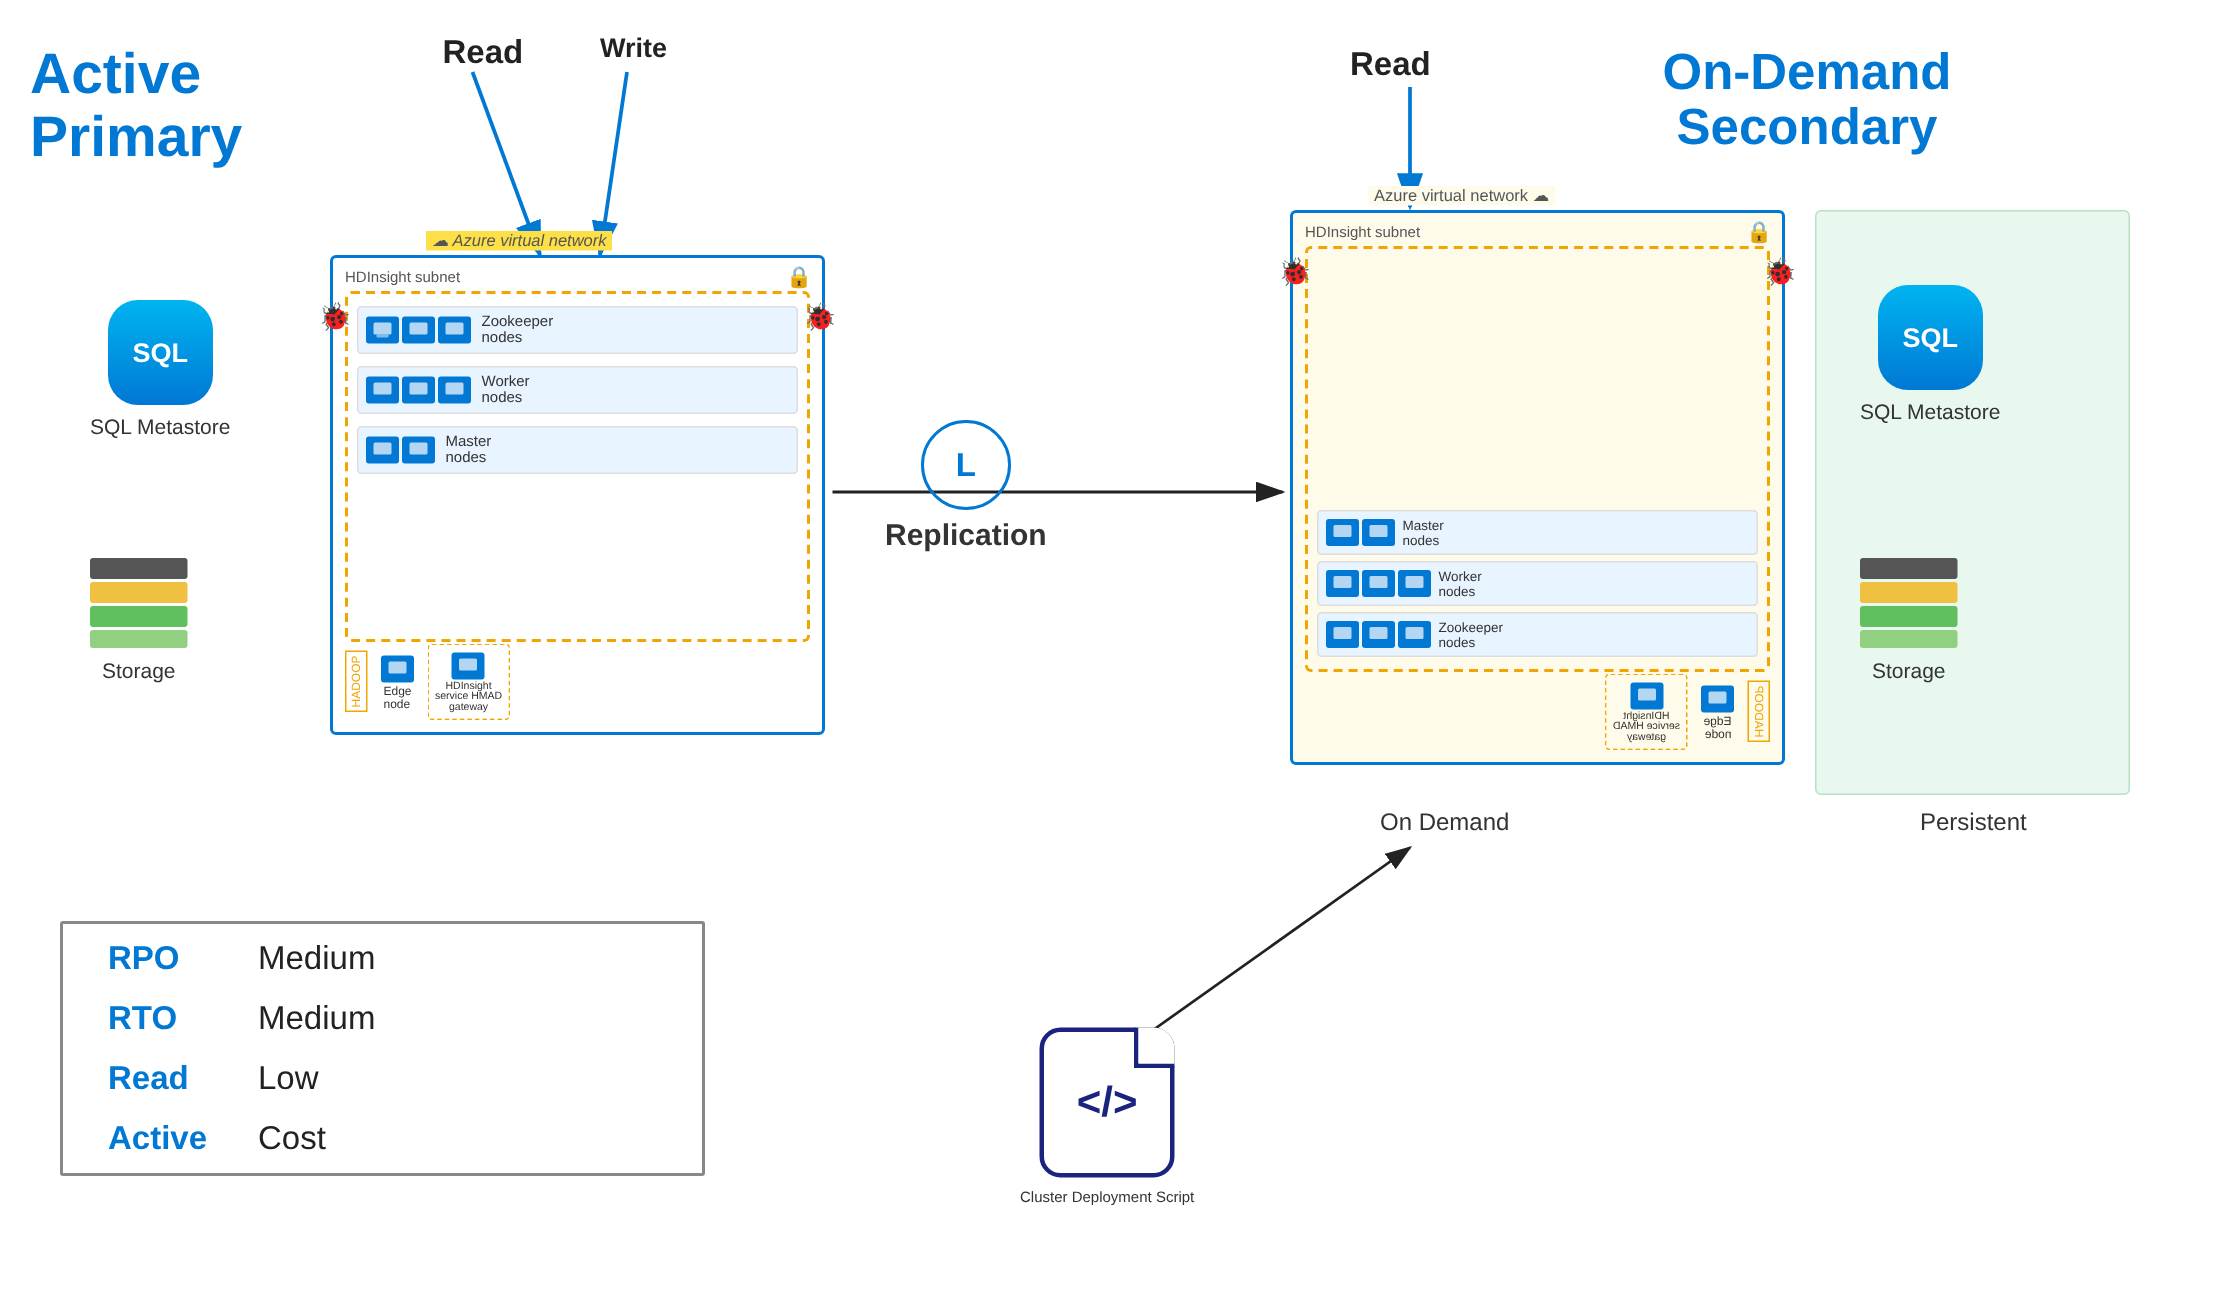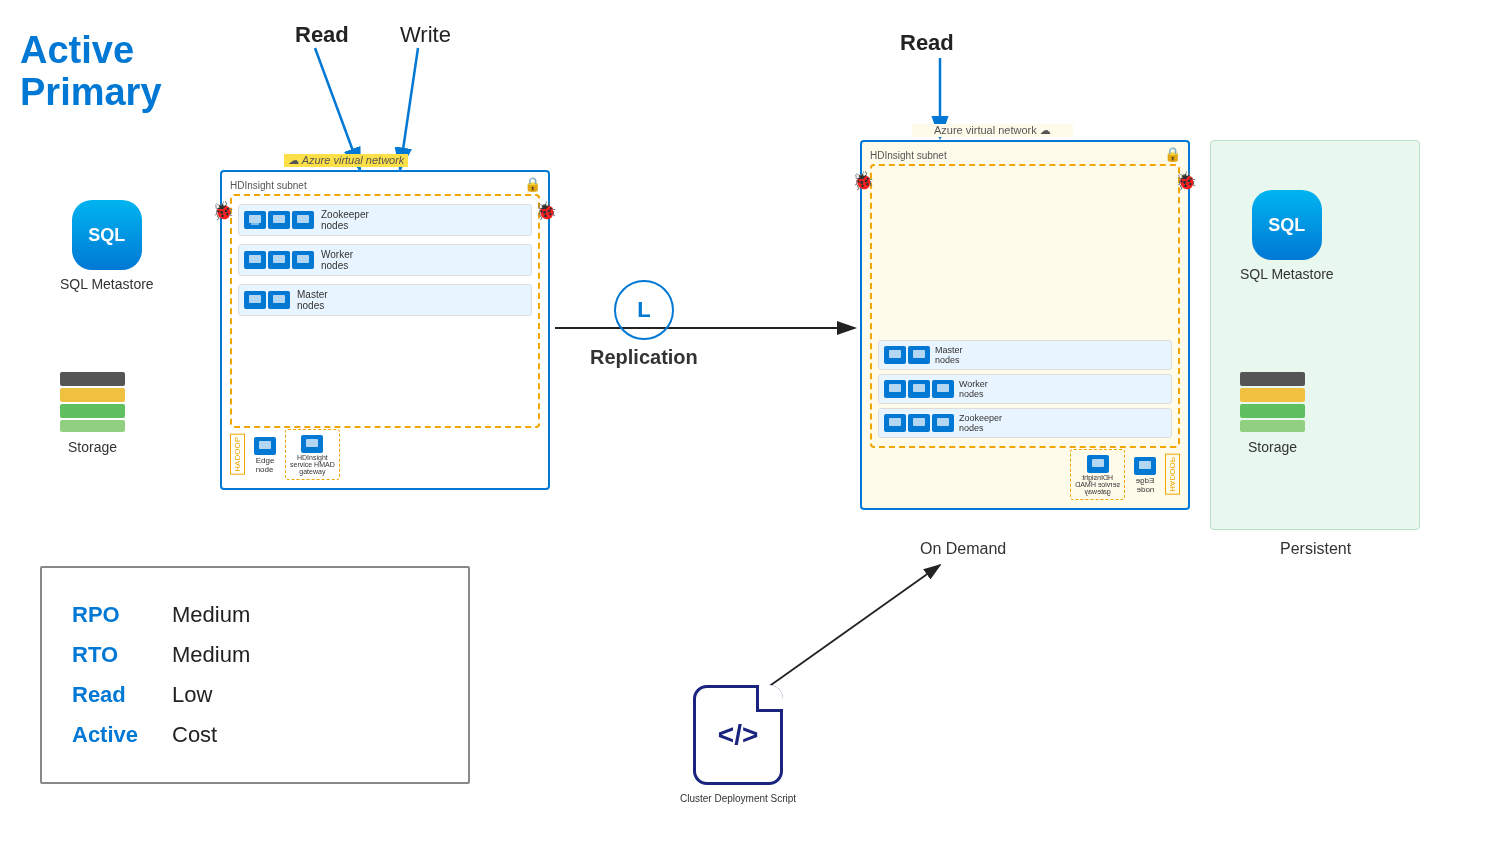--- a/index.html
+++ b/index.html
@@ -181,21 +181,21 @@
     }
 
     
     .metrics-box {
       position: absolute;
       bottom: 80px;
       left: 40px;
       width: 430px;
       border: 2px solid #888;
       border-radius: 2px;
-      padding: 34px 30px;
+      padding: 10px 30px;
       background: #fff;
     }
     .metric-row {
       display: flex;
       align-items: center;
       margin-bottom: 14px;
     }
     .metric-key {
       color: #0078d4;
       font-size: 22px;
@@ -316,24 +316,28 @@
 </head>
 <body>
 
 <div class="page">
 
   <div class="active-primary">
     <span>Active</span><br>
     <span>Primary</span>
   </div>
 
+  <div class="on-demand-secondary">
+    <span>On-Demand</span><br>
+    <span>Secondary</span>
+  </div>
 
   <div style="position:absolute;top:22px;left:295px;font-size:22px;font-weight:600;color:#222;">Read</div>
 
-  <div style="position:absolute;top:22px;left:400px;font-size:22px;font-weight:400;color:#222;">Write</div>
+  <div style="position:absolute;top:22px;left:400px;font-size:18px;font-weight:700;color:#222;">Write</div>
 
   <div style="position:absolute;top:30px;left:900px;font-size:22px;font-weight:600;color:#222;">Read</div>
 
   <svg class="arrows-svg" viewBox="0 0 1485 864" xmlns="http://www.w3.org/2000/svg">
     <defs>
       <marker id="arrowBlue" markerWidth="10" markerHeight="7" refX="9" refY="3.5" orient="auto">
         <polygon points="0 0, 10 3.5, 0 7" fill="#0078d4"></polygon>
       </marker>
       <marker id="arrowBlack" markerWidth="10" markerHeight="7" refX="9" refY="3.5" orient="auto">
         <polygon points="0 0, 10 3.5, 0 7" fill="#222"></polygon>
@@ -463,21 +467,21 @@
       <rect x="5" y="18" width="65" height="14" rx="2" fill="#f0c040"></rect>
       <rect x="5" y="34" width="65" height="14" rx="2" fill="#60c060"></rect>
       <rect x="5" y="50" width="65" height="12" rx="2" fill="#90d080"></rect>
     </svg>
     <div style="font-size:14px;color:#333;margin-top:4px;">Storage</div>
   </div>
 
   <div class="persistent-box"></div>
 
   <div class="cluster-box-secondary">
-    <div style="position:absolute;top:-18px;left:50px;font-size:11px;color:#555;background:#fffbeb;padding:0 22px;">Azure virtual network ☁</div>
+    <div style="position:absolute;top:-18px;left:50px;font-size:11px;color:#555;background:#fffbeb;padding:0 4px;">Azure virtual network ☁</div>
     <div style="position:absolute;top:4px;right:6px;font-size:14px;">🔒</div>
     <div style="position:absolute;top:8px;left:8px;font-size:10px;color:#555;">HDInsight subnet</div>
 
     <div style="position:absolute;top:22px;left:8px;right:8px;bottom:60px;border:2px dashed #f0a500;border-radius:4px;background:#fffbeb;transform:scaleX(-1) scaleY(-1);">
 
       <div style="display:flex;align-items:center;margin:8px 6px 4px 6px;padding:4px;border:1px solid #ddd;border-radius:3px;background:#e8f4ff;transform:scaleX(-1) scaleY(-1);">
         <div class="mini-node">
             <svg viewBox="0 0 14 12">
               <rect x="1" y="1" width="12" height="8" rx="1" fill="#fff" opacity="0.7"></rect>
             </svg>

